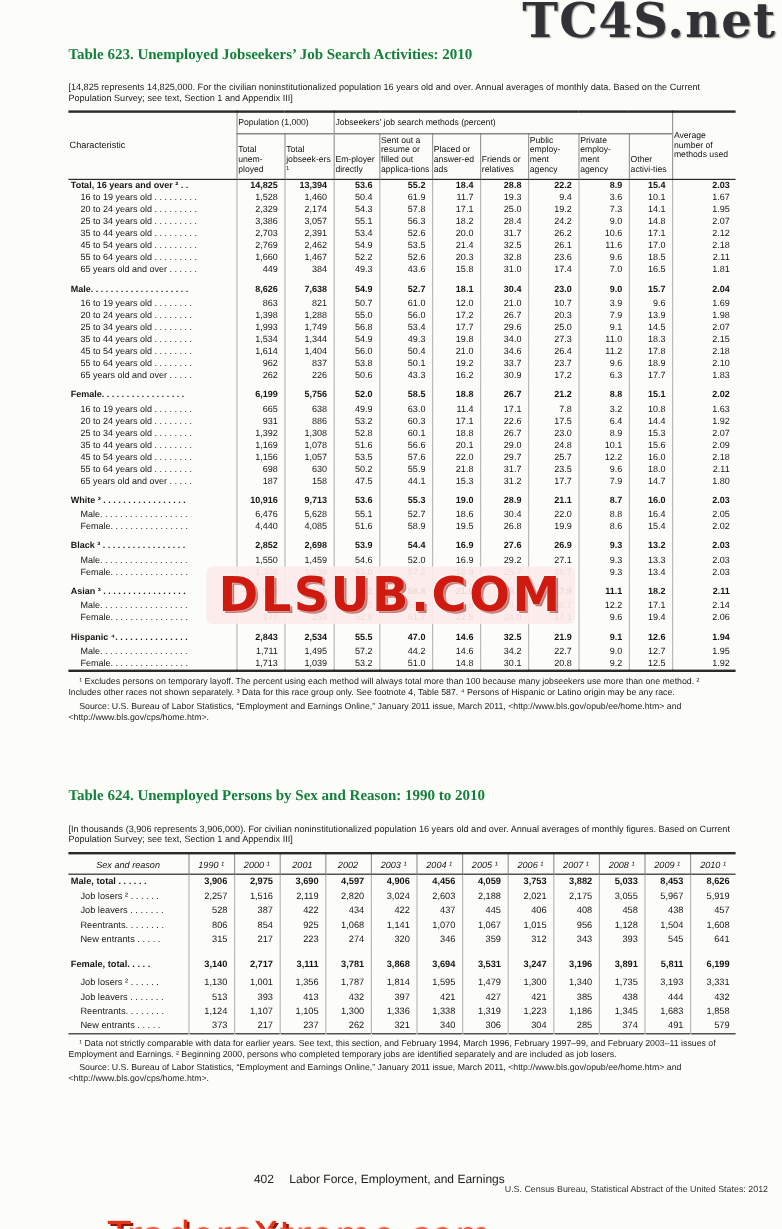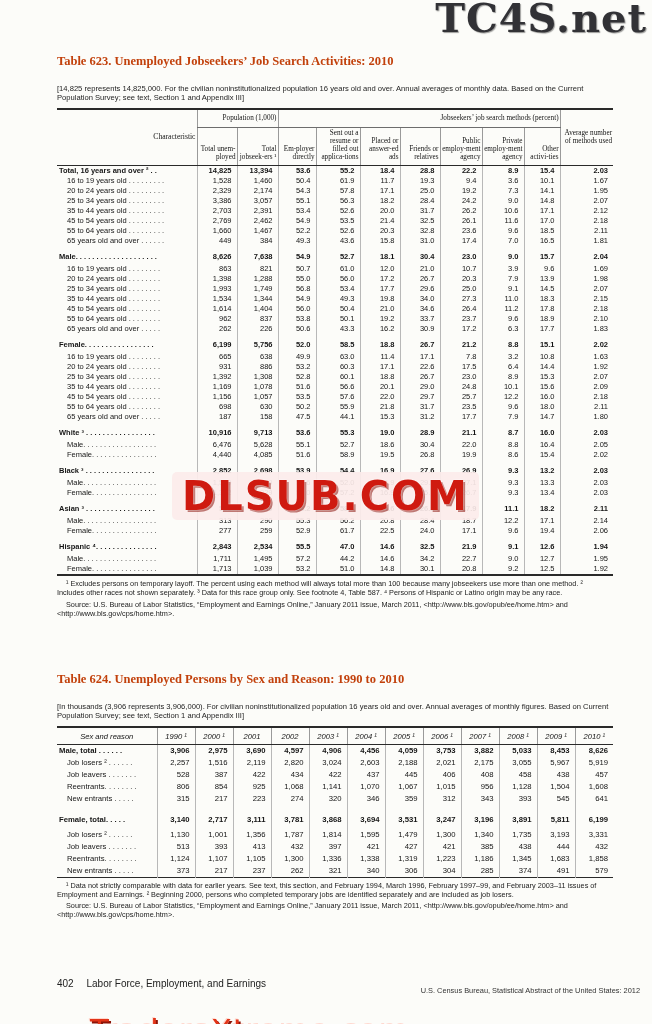--- a/index.html
+++ b/index.html
@@ -6,32 +6,31 @@
   body{
     width:652px;height:1024px;position:relative;overflow:hidden;
     background:#fcfcf9;color:#141414;
     font-family:"Liberation Sans",sans-serif;
   }
   .sec{position:absolute;left:57px;width:556px}
   #sec623{top:38px}
   #sec624{top:656px}
   .title{
     font-family:"Liberation Serif",serif;font-weight:bold;
-    font-size:12.5px;line-height:14px;margin:16px 0 4px 0;color:#c2410c;
+    font-size:12.5px;line-height:14px;margin:0 0 4px 0;color:#15803d;
   }
   .note{font-size:7.6px;line-height:9.3px;margin:16px 0 5px 0;color:#1c1c1c}
   table{border-collapse:collapse;width:100%;table-layout:fixed}
   .dtable{border-top:2px solid #2a2a2a;border-bottom:2px solid #2a2a2a}
   th,td{font-weight:normal;margin:0}
   
   .t623 thead th{
-    font-size:7.2px;line-height:8.3px;text-align:right;padding:1px 1px;
+    font-size:7.2px;line-height:8.3px;text-align:left;padding:1px 1px;
     border-left:1px solid #9a9a9a;border-bottom:1px solid #2a2a2a;
     word-wrap:break-word;
-    font-family:Liberation Serif, serif;
   }
   .t623 thead .char{border-left:none;vertical-align:middle;font-size:7.6px}
   .t623 thead .grp{height:15px;vertical-align:middle;border-bottom:1px solid #6d6d6d}
   .t623 thead .avg{vertical-align:middle}
   .t623 thead .sub{vertical-align:bottom;padding-bottom:3px}
   
   .dtable tbody td{
     font-size:7.5px;line-height:10px;height:10px;padding:0 5px 0 2px;
     border-left:1px solid #b8b8b8;white-space:nowrap;overflow:hidden;
   }
@@ -47,21 +46,21 @@
     border-left:1px solid #9a9a9a;border-bottom:1px solid #2a2a2a;font-style:italic;
   }
   .t624 thead .sexhdr{border-left:none;vertical-align:middle}
   .t624 tbody td{font-size:7.7px;line-height:12px;height:12px}
   .t624{border-bottom:1.5px solid #2a2a2a}
   tr.gap6 td{padding-top:6px;height:18px}
   
   .fn{font-size:7.3px;line-height:8.9px;margin:3px 12px 0 0;text-indent:9px;color:#1b1b1b}
   .fn.first{margin-top:4px}
   
-  .footer{position:absolute;left:57px;width:583px;top:978px;display:flex;justify-content:space-between;align-items:flex-start}
+  .footer{position:absolute;left:57px;width:583px;top:978px;display:flex;justify-content:flex-end;align-items:flex-start}
   .f-left{font-size:10px;color:#222}
   .f-left .f-sec{margin-left:10px}
   .f-right{font-size:7.4px;color:#333;margin-top:8px}
   
   .wm-top{
     position:absolute;top:-4px;right:5px;
     font-family:"DejaVu Serif",serif;font-weight:bold;font-size:40px;line-height:44px;
     color:#323236;letter-spacing:1px;text-shadow:1px 1px 1px rgba(40,40,40,.45);
   }
   .wm-mid{

